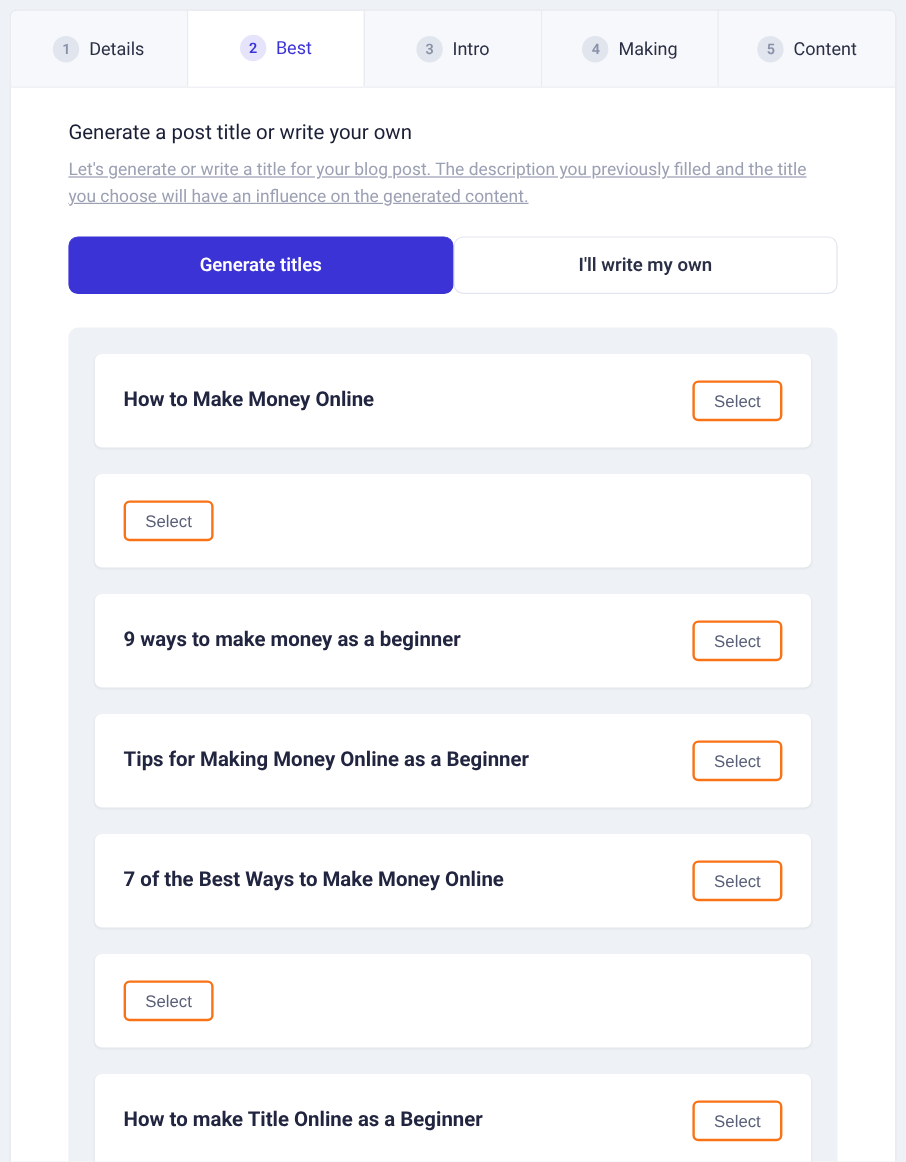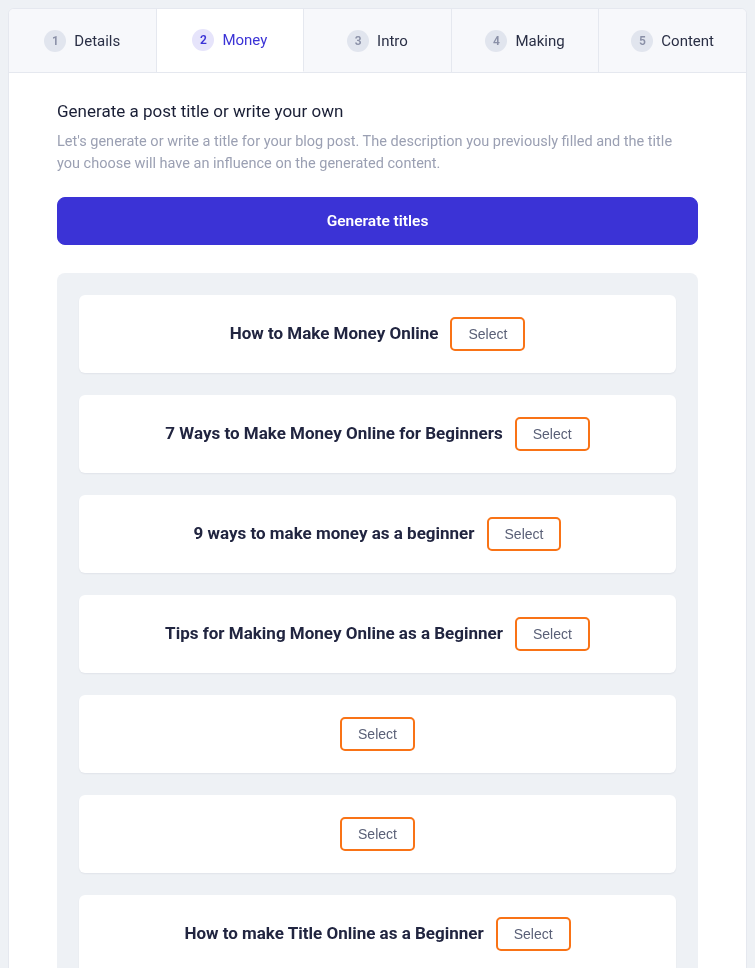--- a/index.html
+++ b/index.html
@@ -70,20 +70,21 @@
       font-size: 17px;
       font-weight: 400;
       color: #1a1f36;
       margin-bottom: 10px;
     }
     .subtext {
       font-size: 14.5px;
       color: #9ba0b3;
       line-height: 1.5;
       margin-bottom: 22px;
+      text-decoration: underline;
     }
     .toggle-row {
       display: flex;
       gap: 0;
       margin-bottom: 28px;
     }
     .toggle-btn {
       flex: 1;
       padding: 14px 0;
       border-radius: 8px;
@@ -108,21 +109,21 @@
       flex-direction: column;
       gap: 22px;
     }
     .result-card {
       background: #ffffff;
       border-radius: 6px;
       box-shadow: 0 1px 2px rgba(20, 24, 50, 0.06);
       padding: 22px 24px;
       display: flex;
       align-items: center;
-      justify-content: center;
+      justify-content: space-between;
       gap: 12px;
     }
     .result-title {
       font-size: 17px;
       font-weight: 700;
       color: #212540;
       line-height: 1.3;
     }
     .select-btn {
       border: 2px solid #f97316;
@@ -140,21 +141,21 @@
 
 <div class="panel">
 
   <div class="tabs">
     <div class="tab">
       <span class="tab-num">1</span>
       <span>Details</span>
     </div>
     <div class="tab active">
       <span class="tab-num">2</span>
-      <span>Money</span>
+      <span>Best</span>
     </div>
     <div class="tab">
       <span class="tab-num">3</span>
       <span>Intro</span>
     </div>
     <div class="tab">
       <span class="tab-num">4</span>
       <span>Making</span>
     </div>
     <div class="tab">
@@ -162,40 +163,41 @@
       <span>Content</span>
     </div>
   </div>
 
   <div class="content">
     <div class="heading">Generate a post title or write your own</div>
     <div class="subtext">Let's generate or write a title for your blog post. The description you previously filled and the title you choose will have an influence on the generated content.</div>
 
     <div class="toggle-row">
       <div class="toggle-btn primary">Generate titles</div>
+      <div class="toggle-btn">I'll write my own</div>
     </div>
 
     <div class="results">
       <div class="result-card">
         <div class="result-title">How to Make Money Online</div>
         <button class="select-btn">Select</button>
       </div>
       <div class="result-card">
-        <div class="result-title">7 Ways to Make Money Online for Beginners</div>
         <button class="select-btn">Select</button>
       </div>
       <div class="result-card">
         <div class="result-title">9 ways to make money as a beginner</div>
         <button class="select-btn">Select</button>
       </div>
       <div class="result-card">
         <div class="result-title">Tips for Making Money Online as a Beginner</div>
         <button class="select-btn">Select</button>
       </div>
       <div class="result-card">
+        <div class="result-title">7 of the Best Ways to Make Money Online</div>
         <button class="select-btn">Select</button>
       </div>
       <div class="result-card">
         <button class="select-btn">Select</button>
       </div>
       <div class="result-card">
         <div class="result-title">How to make Title Online as a Beginner</div>
         <button class="select-btn">Select</button>
       </div>
     </div>

